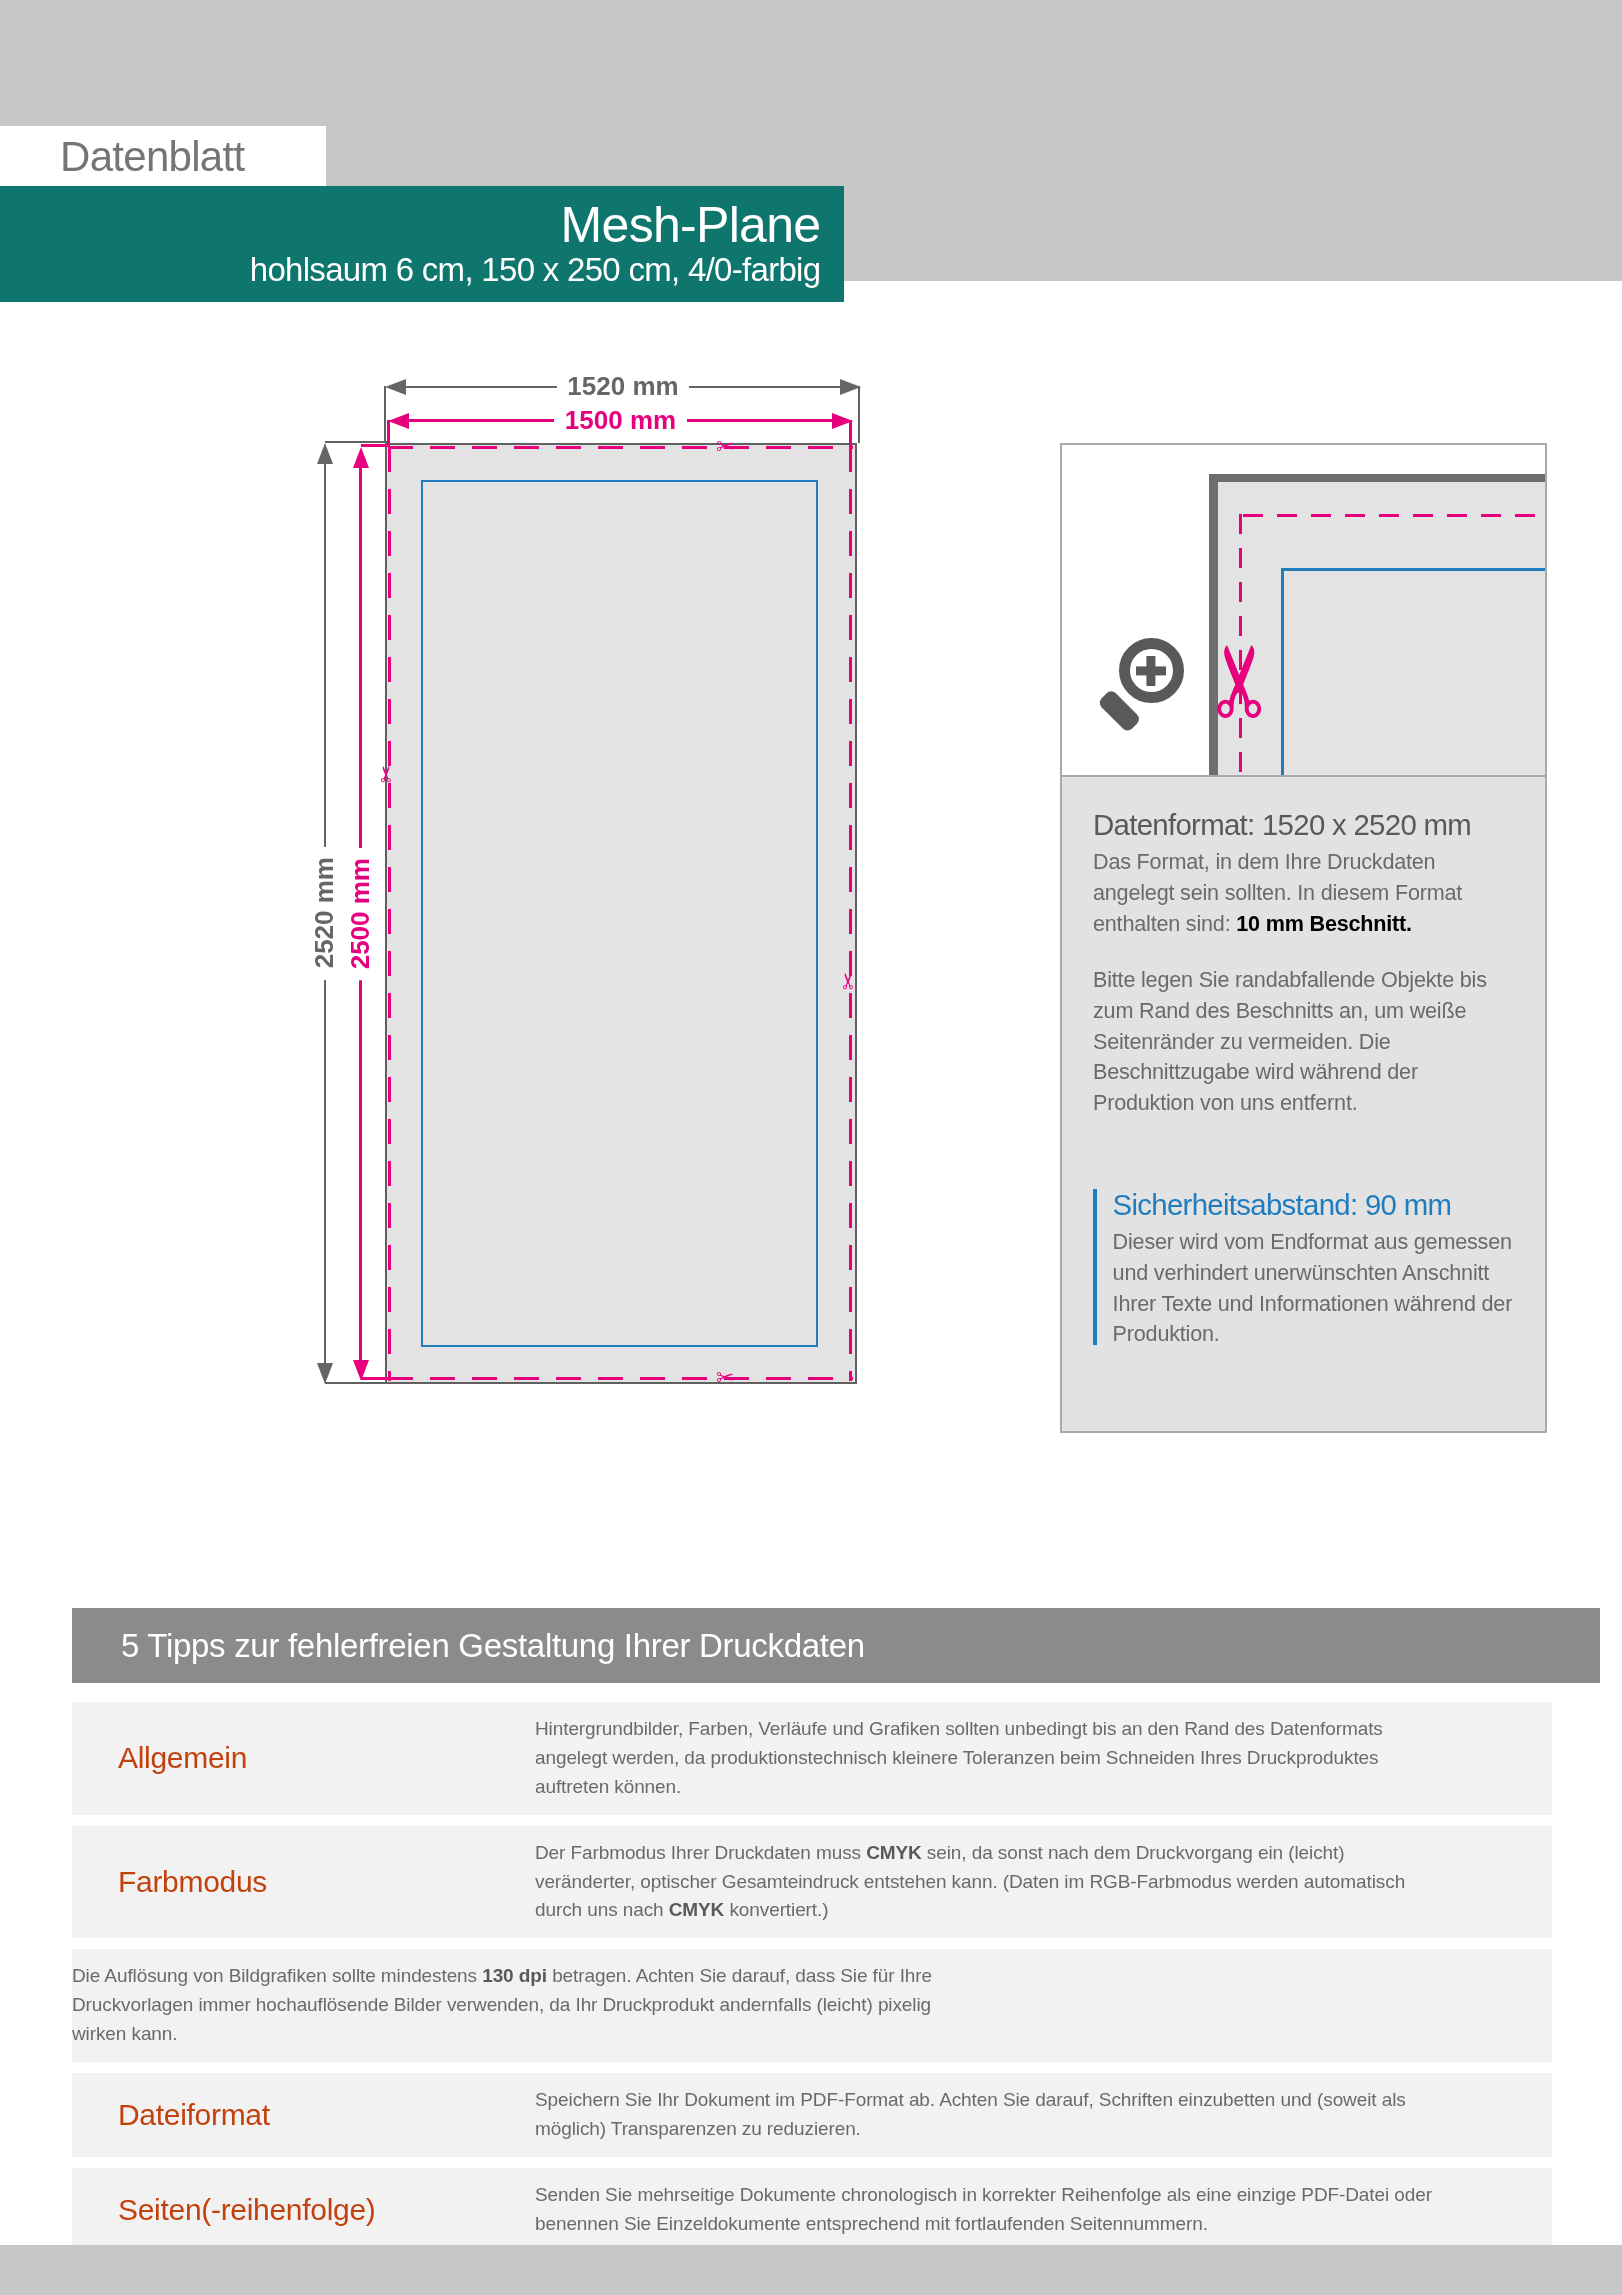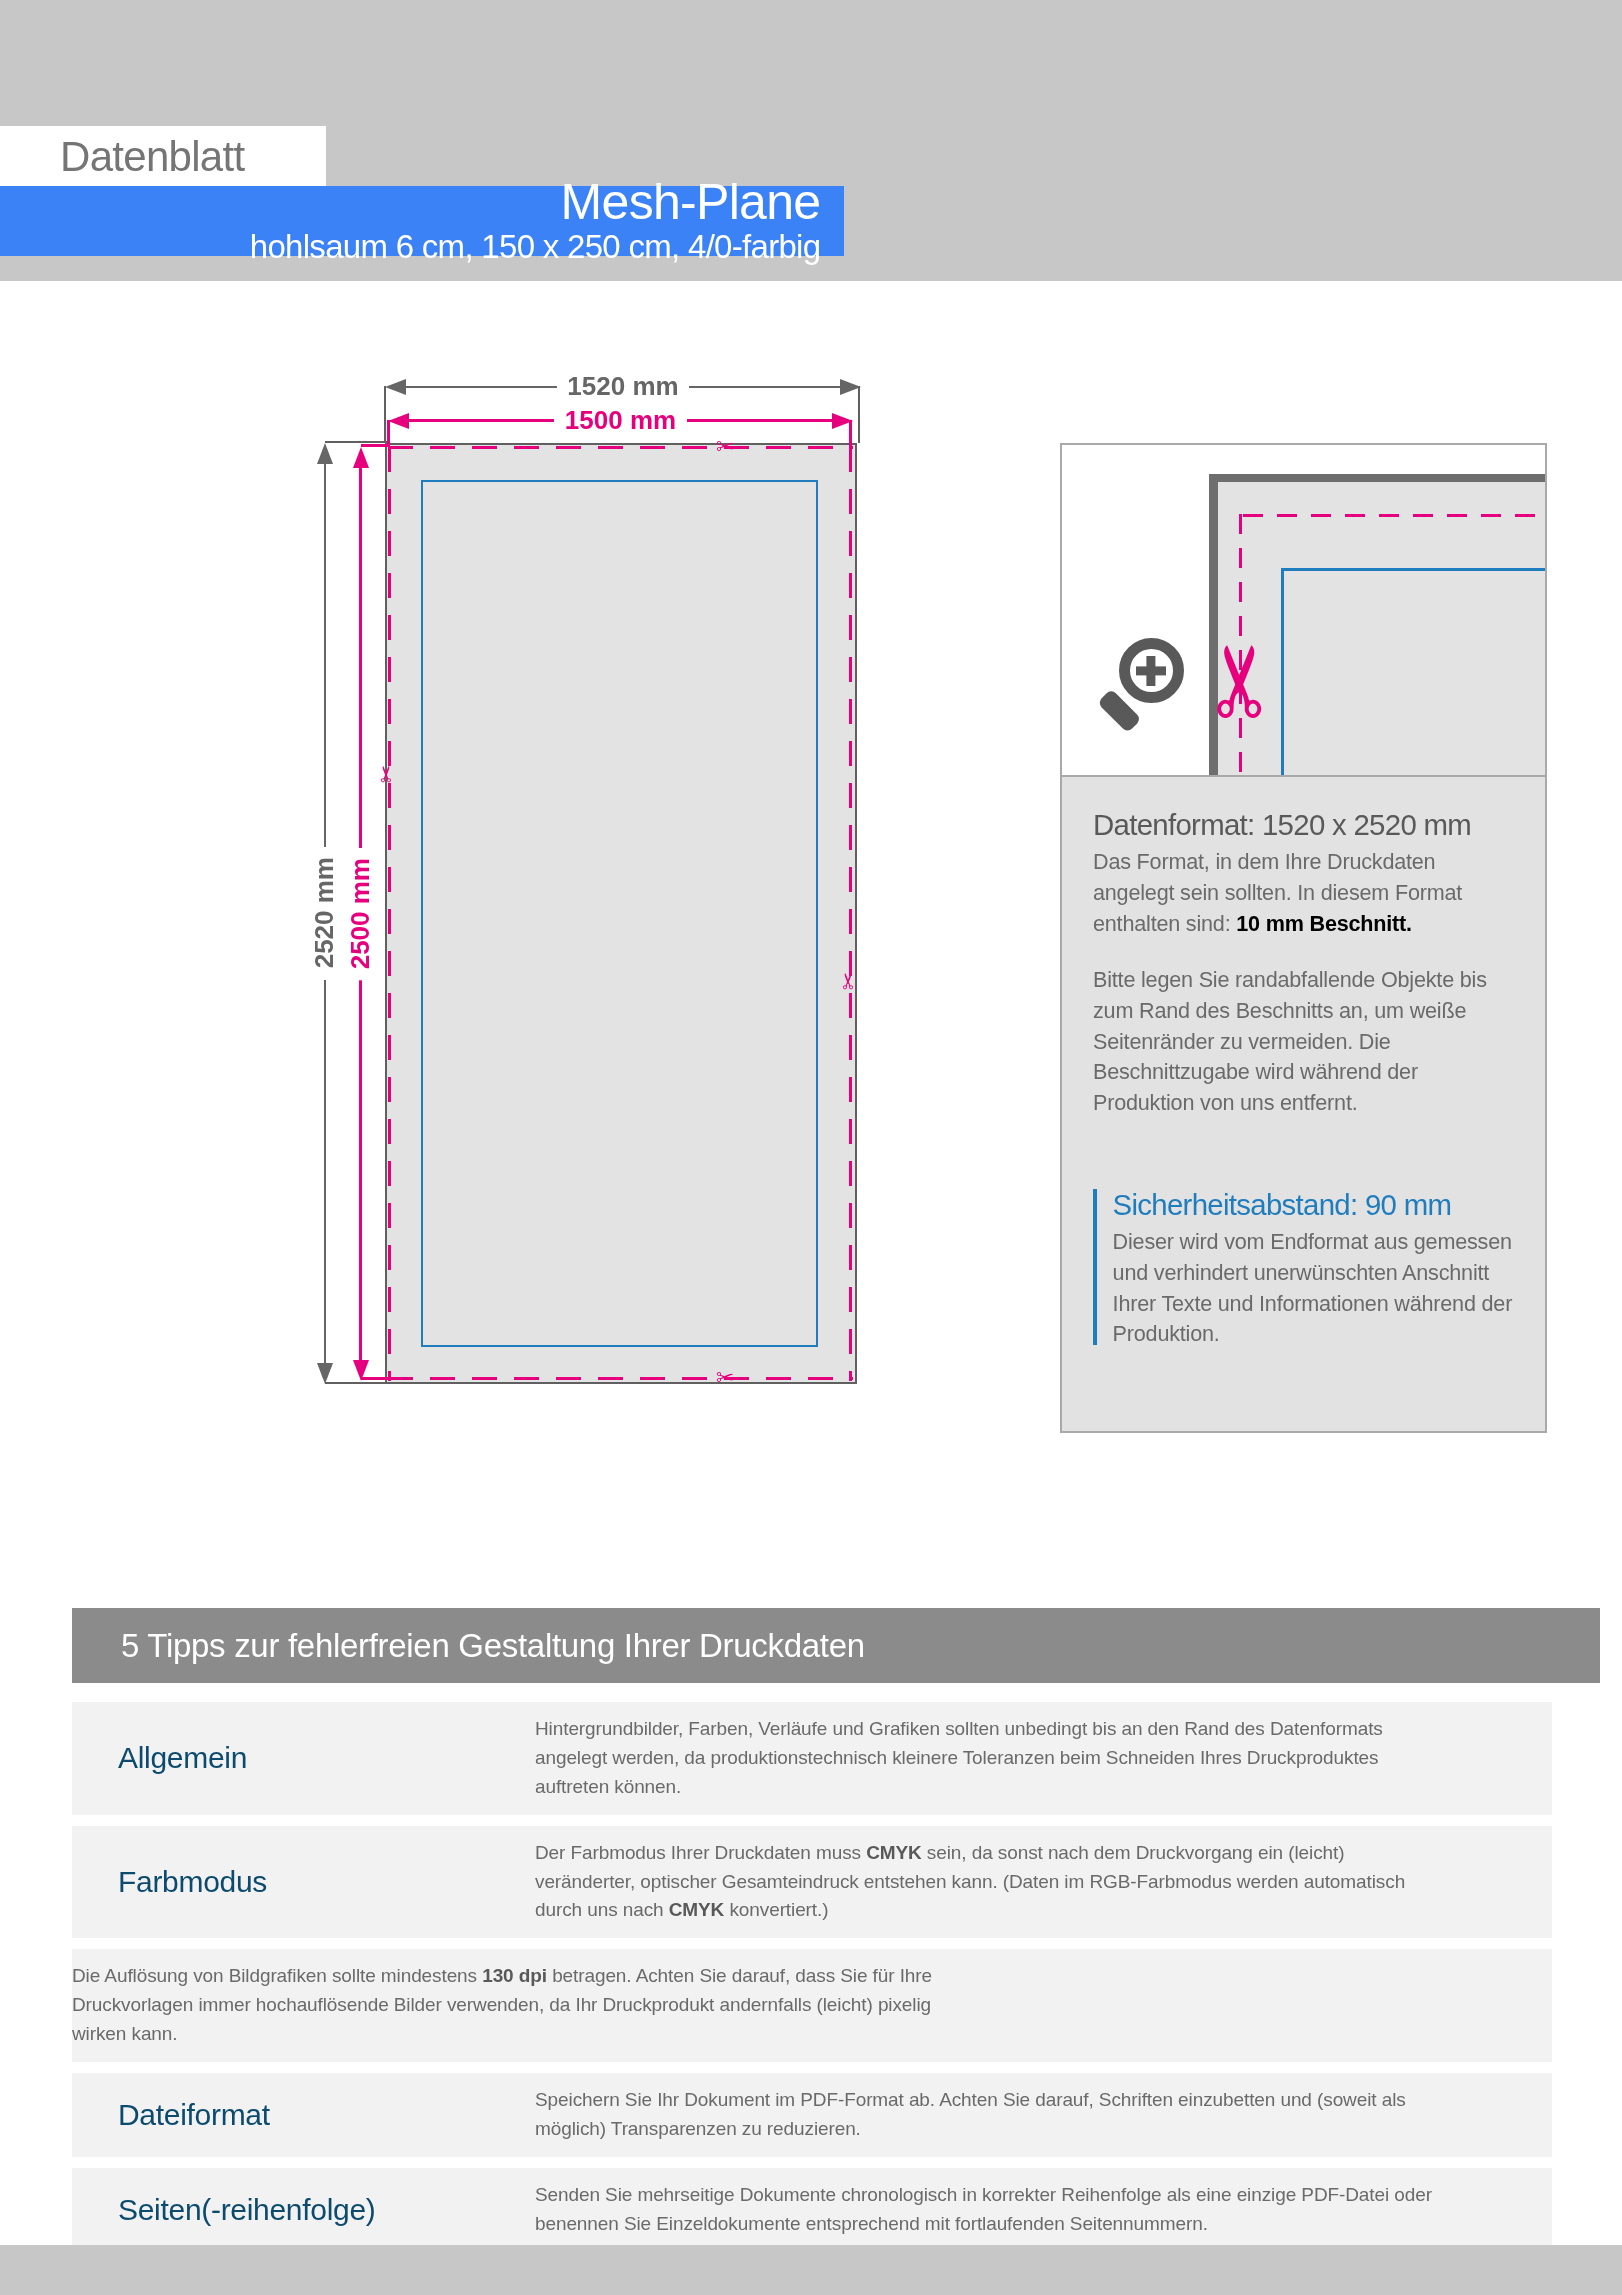--- a/index.html
+++ b/index.html
@@ -8,21 +8,21 @@
     font-family:"Liberation Sans","DejaVu Sans",sans-serif;
   }
   
   .header-band{position:absolute;left:0;top:0;width:1623px;height:281px;background:#c7c7c7;}
   .title-box{
     position:absolute;left:0;top:126px;width:326px;height:61px;background:#ffffff;
     display:flex;align-items:center;box-sizing:border-box;padding-left:60px;
     font-size:42px;color:#757575;letter-spacing:-0.7px;
   }
   .product-band{
-    position:absolute;left:0;top:186px;width:844px;height:70px;background:#3b82f6;
+    position:absolute;left:0;top:186px;width:844px;height:116px;background:#0f766e;
     display:flex;flex-direction:column;justify-content:center;align-items:flex-end;
     box-sizing:border-box;padding-right:23.6px;color:#ffffff;
   }
   .product-name{font-size:50px;line-height:1.04;letter-spacing:-0.7px;}
   .product-spec{font-size:33px;line-height:1.15;letter-spacing:-0.7px;}
 
   
   .data-rect{position:absolute;left:385px;top:443px;width:472px;height:941px;
     background:#e3e3e3;border:2px solid #606060;box-sizing:border-box;}
   .bleed-dash{position:absolute;background:transparent;}
@@ -89,21 +89,21 @@
   .info-h.blue{color:#1f7dbe;}
 
   
   .tips-bar{position:absolute;left:72px;top:1608px;width:1528px;height:75px;background:#8b8b8b;
     display:flex;align-items:center;box-sizing:border-box;padding-left:49px;
     color:#ffffff;font-size:33px;letter-spacing:-0.3px;}
   .tips-rows{position:absolute;left:72px;top:1702px;width:1480px;}
   .tip-row{background:#f2f2f2;display:flex;margin-bottom:11px;box-sizing:border-box;}
   .tip-row.tall{min-height:108px;} .tip-row.short{min-height:80px;}
   .tip-label{width:463px;box-sizing:border-box;padding-left:46px;display:flex;align-items:center;
-    font-size:30px;color:#0c4a6e;letter-spacing:-0.3px;}
+    font-size:30px;color:#c2410c;letter-spacing:-0.3px;}
   .tip-body{flex:1;max-width:949px;box-sizing:border-box;display:flex;align-items:center;
     padding:13px 39px 13px 0;font-size:19px;line-height:1.52;color:#6a6a6a;letter-spacing:-0.1px;}
   .tip-body strong{color:#595959;}
 
   .footer-band{position:absolute;left:0;top:2245px;width:1623px;height:50px;background:#c7c7c7;}
 </style>
 </head>
 <body>
 
 <div class="page">

